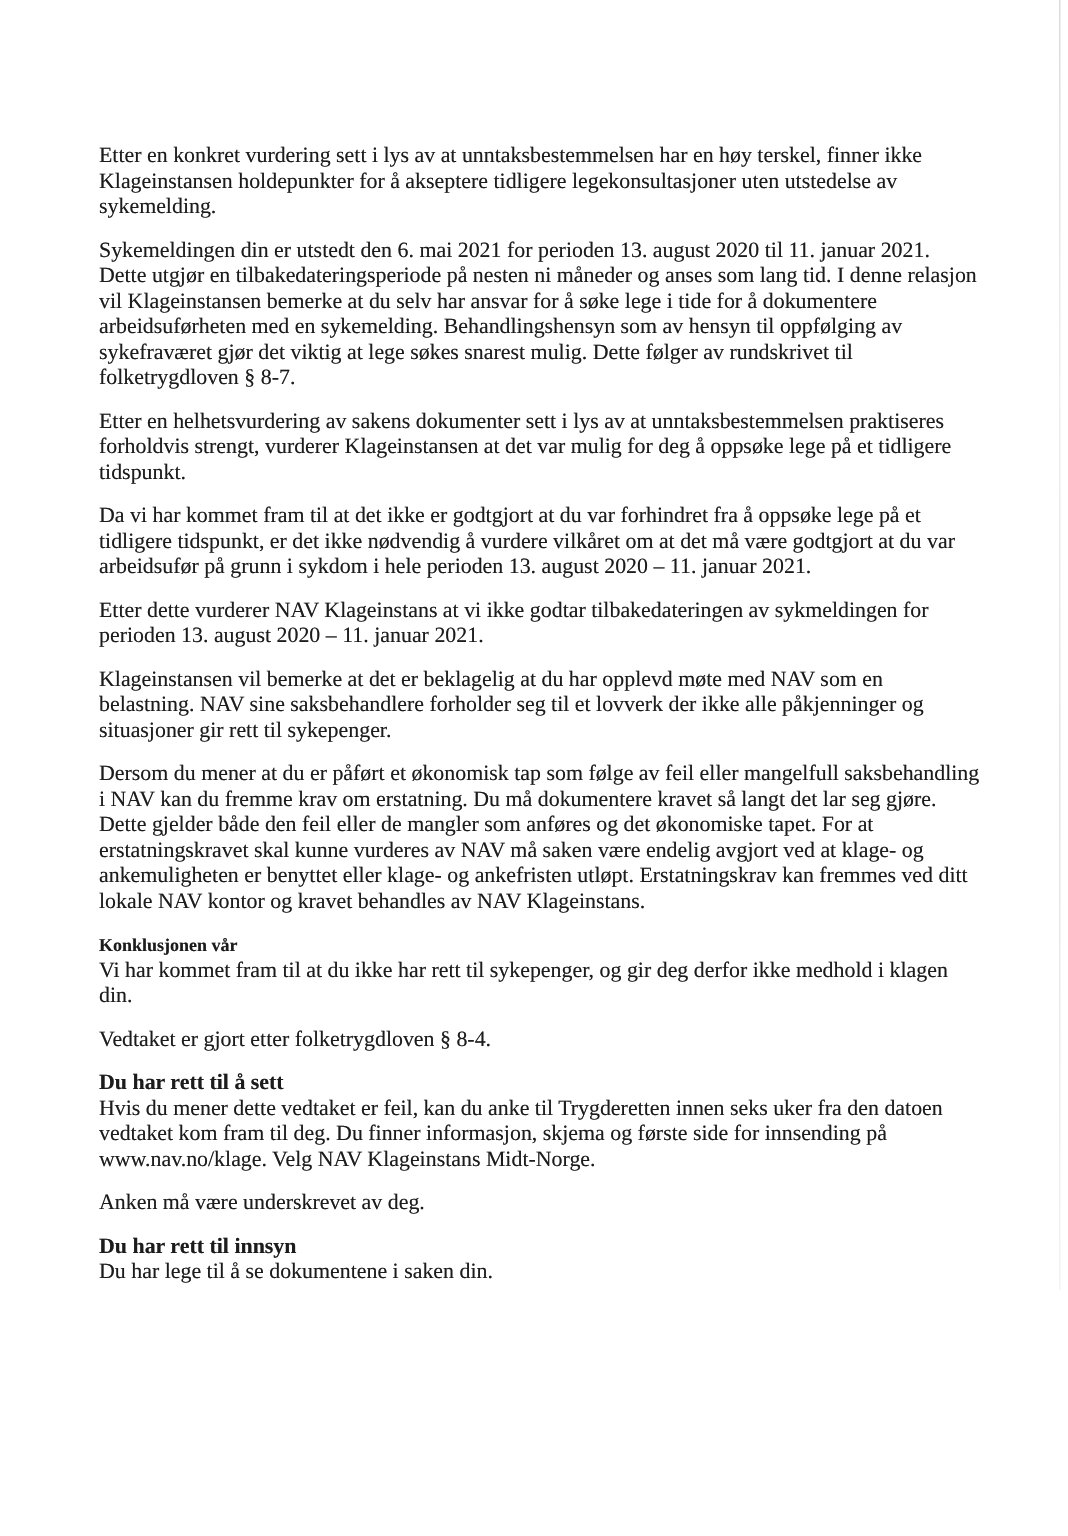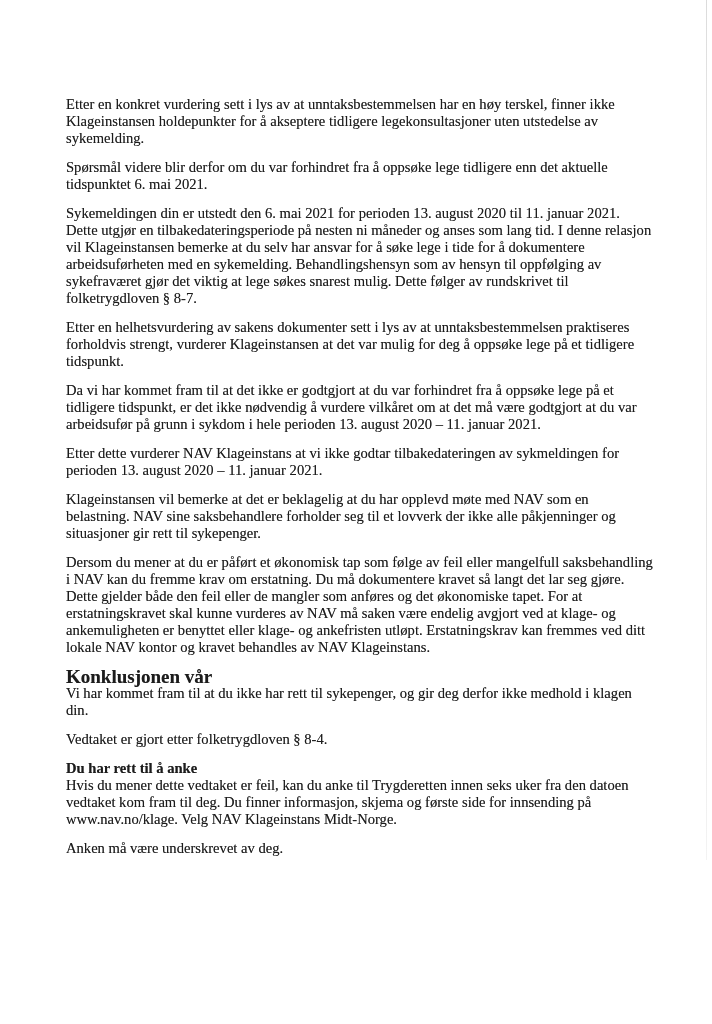--- a/index.html
+++ b/index.html
@@ -46,21 +46,21 @@
   .para:last-child {
     margin-bottom: 0;
   }
   .heading {
     margin: 0;
     font-size: 14.6px;
     line-height: 17px;
     font-weight: bold;
   }
   .heading--small {
-    font-size: 19px;
+    font-size: 12px;
   }
   .footer-pagenum {
     position: absolute;
     top: 920px;
     right: 104px;
     font-family: "Liberation Sans", sans-serif;
     font-size: 9.5px;
     font-weight: bold;
     color: #3a3a3a;
     letter-spacing: 0.2px;
@@ -69,33 +69,32 @@
 </style>
 </head>
 <body>
 
 <div class="page">
 
   <div class="scan-edge"></div>
 
   <main class="content">
     <p class="para">Etter en konkret vurdering sett i lys av at unntaksbestemmelsen har en høy terskel, finner ikke Klageinstansen holdepunkter for å akseptere tidligere legekonsultasjoner uten utstedelse av sykemelding.</p>
-    <p class="para">Spørsmål videre blir derfor om du var forhindret fra å oppsøke lege tidligere enn det aktuelle tidspunktet 6. mai 2021.</p>
     <p class="para">Sykemeldingen din er utstedt den 6. mai 2021 for perioden 13. august 2020 til 11. januar 2021. Dette utgjør en tilbakedateringsperiode på nesten ni måneder og anses som lang tid. I denne relasjon vil Klageinstansen bemerke at du selv har ansvar for å søke lege i tide for å dokumentere arbeidsuførheten med en sykemelding. Behandlingshensyn som av hensyn til oppfølging av sykefraværet gjør det viktig at lege søkes snarest mulig. Dette følger av rundskrivet til folketrygdloven § 8-7.</p>
     <p class="para">Etter en helhetsvurdering av sakens dokumenter sett i lys av at unntaksbestemmelsen praktiseres forholdvis strengt, vurderer Klageinstansen at det var mulig for deg å oppsøke lege på et tidligere tidspunkt.</p>
     <p class="para">Da vi har kommet fram til at det ikke er godtgjort at du var forhindret fra å oppsøke lege på et tidligere tidspunkt, er det ikke nødvendig å vurdere vilkåret om at det må være godtgjort at du var arbeidsufør på grunn i sykdom i hele perioden 13. august 2020 – 11. januar 2021.</p>
     <p class="para">Etter dette vurderer NAV Klageinstans at vi ikke godtar tilbakedateringen av sykmeldingen for perioden 13. august 2020 – 11. januar 2021.</p>
     <p class="para">Klageinstansen vil bemerke at det er beklagelig at du har opplevd møte med NAV som en belastning. NAV sine saksbehandlere forholder seg til et lovverk der ikke alle påkjenninger og situasjoner gir rett til sykepenger.</p>
     <p class="para">Dersom du mener at du er påført et økonomisk tap som følge av feil eller mangelfull saksbehandling i NAV kan du fremme krav om erstatning. Du må dokumentere kravet så langt det lar seg gjøre. Dette gjelder både den feil eller de mangler som anføres og det økonomiske tapet. For at erstatningskravet skal kunne vurderes av NAV må saken være endelig avgjort ved at klage- og ankemuligheten er benyttet eller klage- og ankefristen utløpt. Erstatningskrav kan fremmes ved ditt lokale NAV kontor og kravet behandles av NAV Klageinstans.</p>
 
     <h2 class="heading heading--small">Konklusjonen vår</h2>
     <p class="para">Vi har kommet fram til at du ikke har rett til sykepenger, og gir deg derfor ikke medhold i klagen din.</p>
     <p class="para">Vedtaket er gjort etter folketrygdloven § 8-4.</p>
 
-    <h2 class="heading">Du har rett til å anke</h2>
+    <h2 class="heading">Du har rett til å sett</h2>
     <p class="para">Hvis du mener dette vedtaket er feil, kan du anke til Trygderetten innen seks uker fra den datoen vedtaket kom fram til deg. Du finner informasjon, skjema og første side for innsending på www.nav.no/klage. Velg NAV Klageinstans Midt-Norge.</p>
     <p class="para">Anken må være underskrevet av deg.</p>
 
     <h2 class="heading">Du har rett til innsyn</h2>
     <p class="para">Du har lege til å se dokumentene i saken din.</p>
   </main>
 
   <div class="footer-pagenum">Side 6 av 9</div>
 
 </div>

